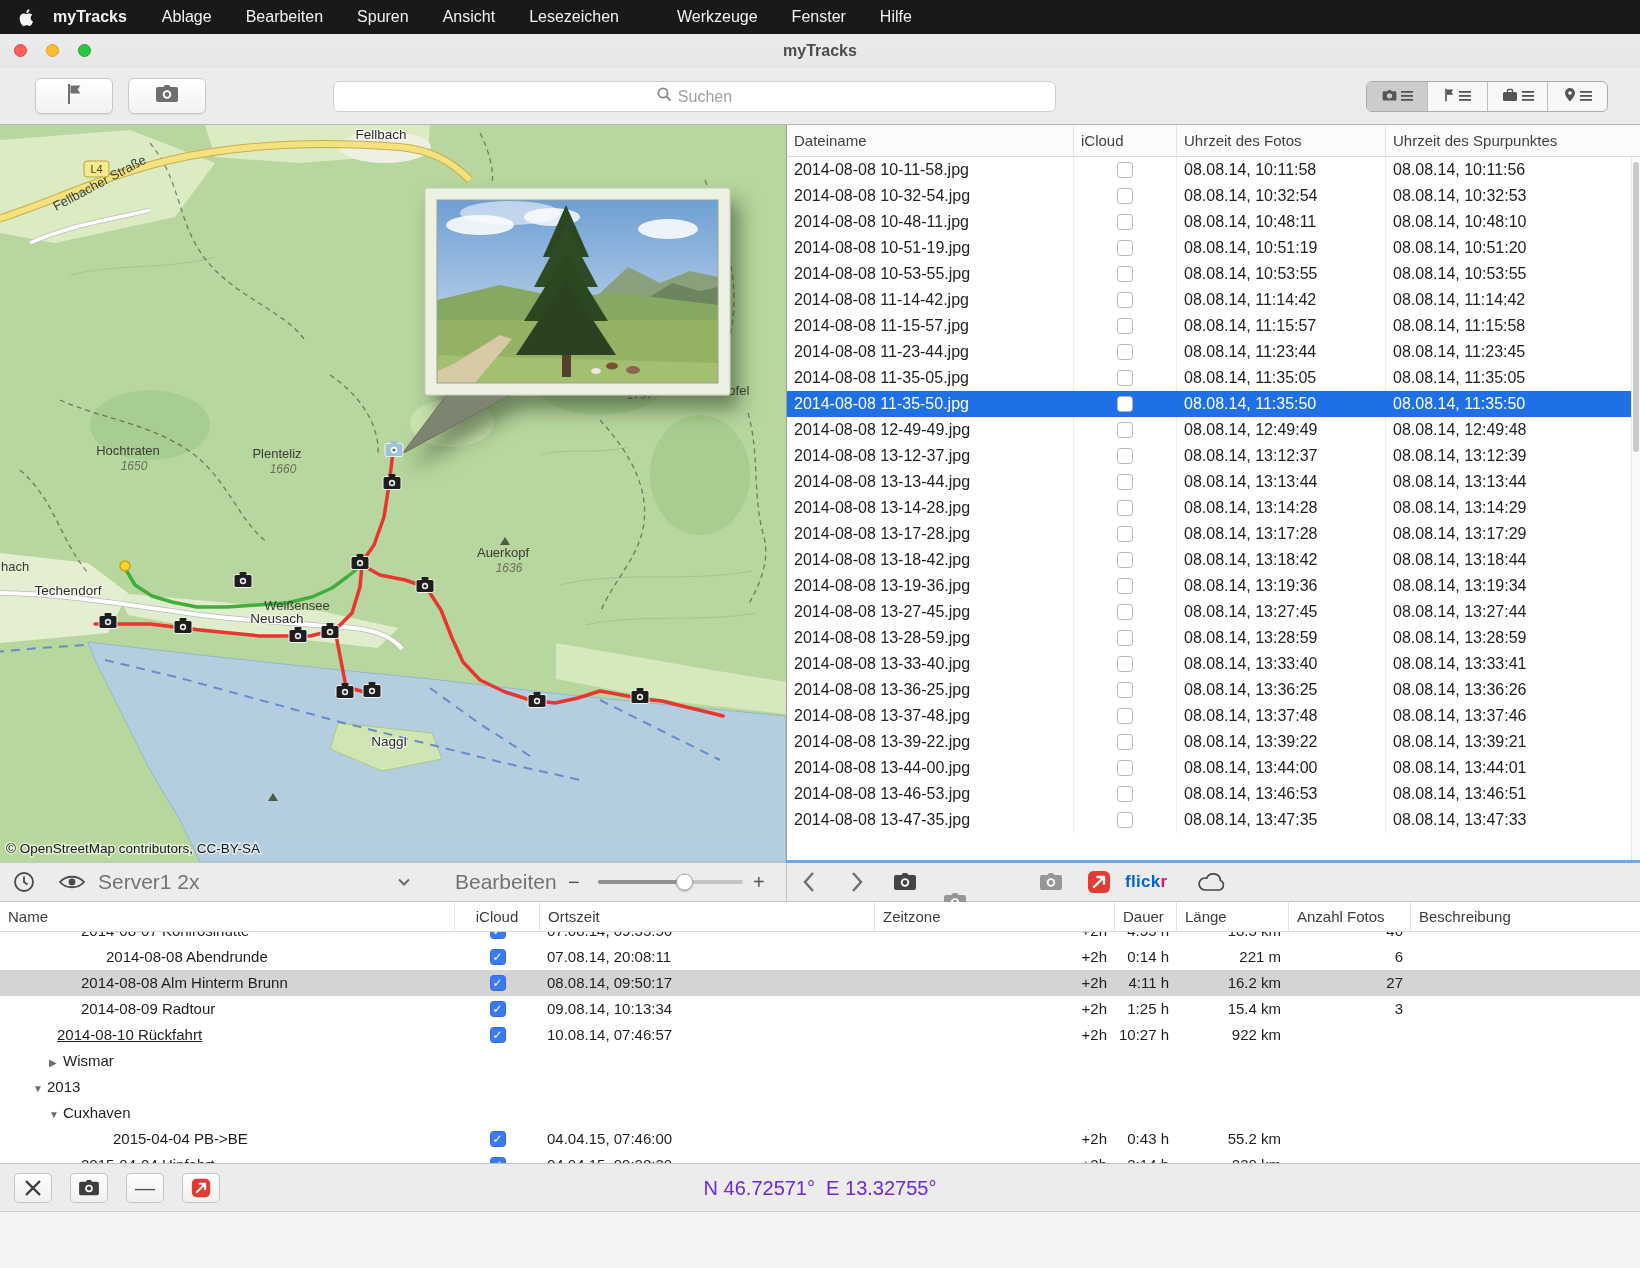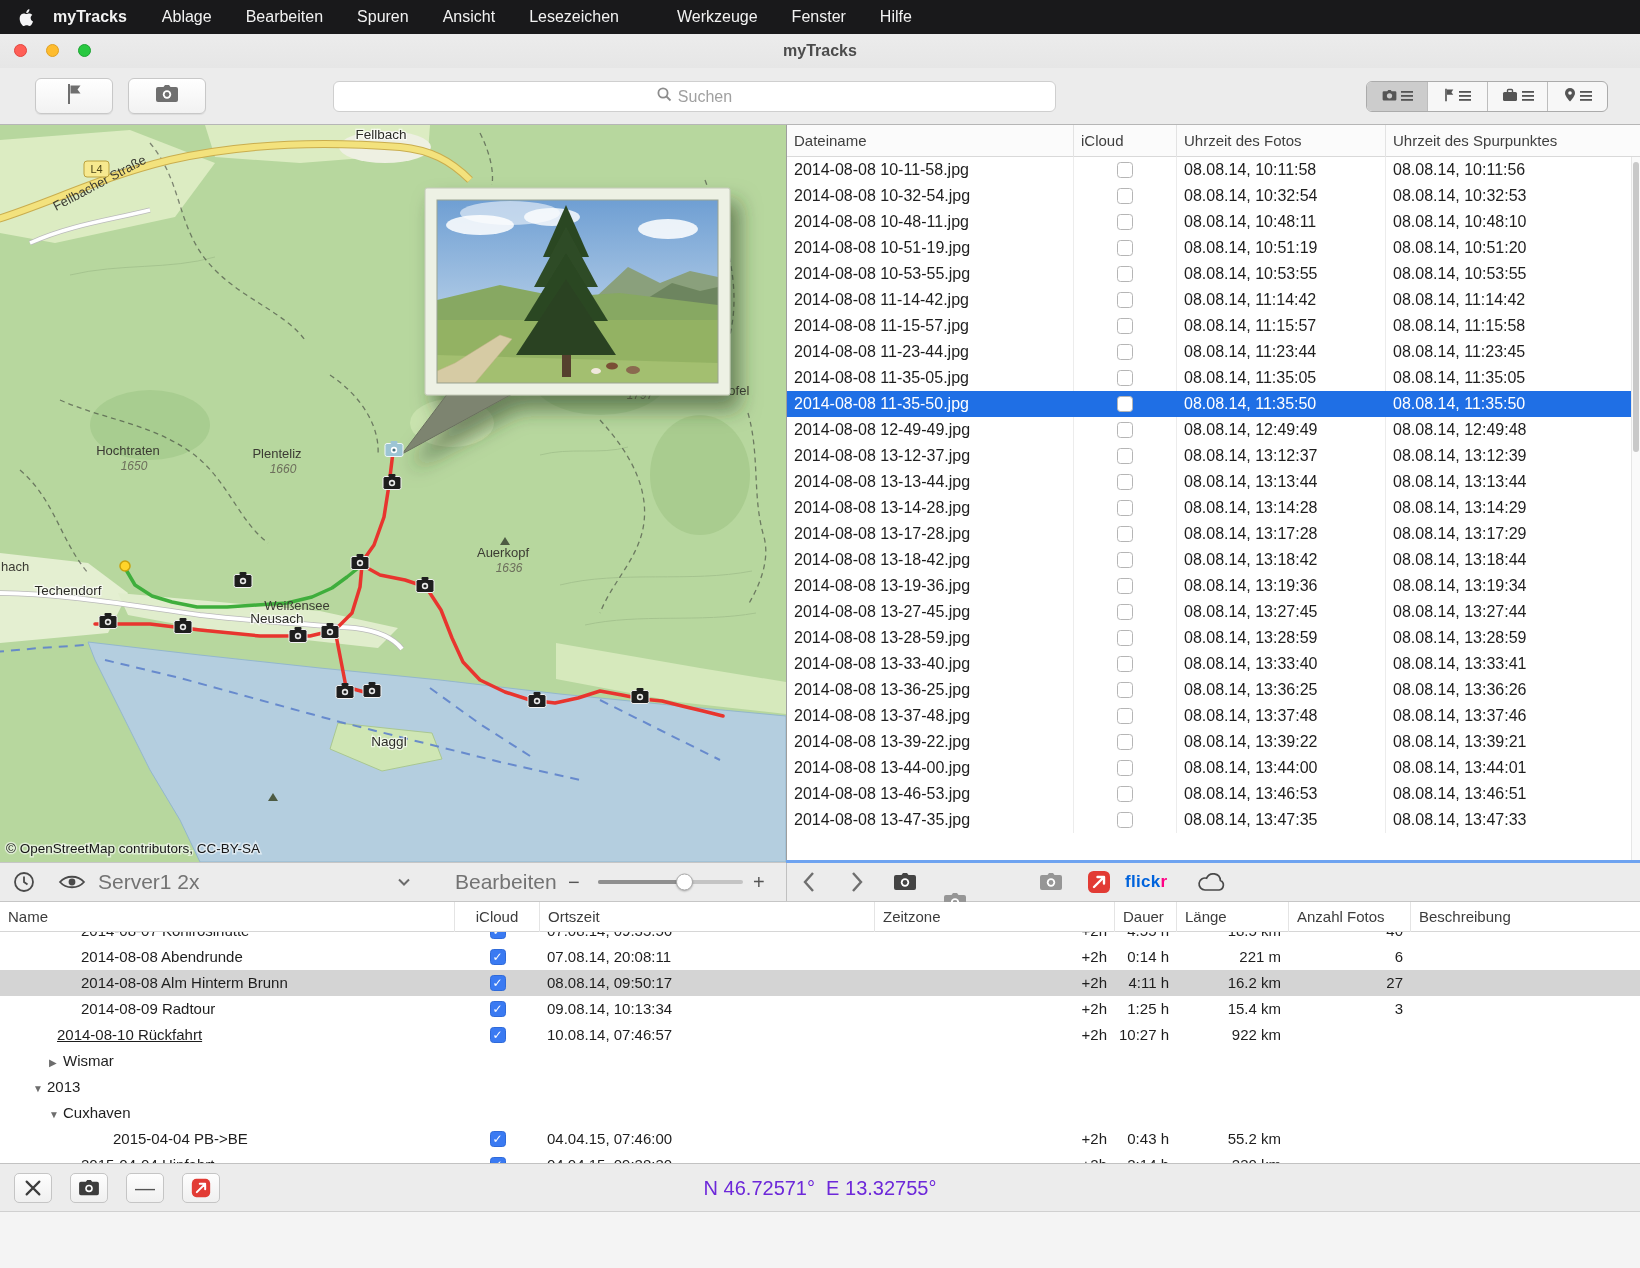--- a/index.html
+++ b/index.html
@@ -699,21 +699,21 @@
           <div class="cbx on">✓</div>
         </div>
         <div class="tc lt">07.08.14, 09:35:56</div>
         <div class="tc rt">+2h</div>
         <div class="tc rt">4:55 h</div>
         <div class="tc rt">18.5 km</div>
         <div class="tc rt">40</div>
         <div class="tc lt"></div>
       </div>
       <div class="trow">
-        <div class="tc" style="padding-left: 81px;"><span>2014-08-08 Abendrunde</span></div>
+        <div class="tc" style="padding-left: 81px; margin-left: 25px;"><span>2014-08-08 Abendrunde</span></div>
         <div class="tc ctr">
           <div class="cbx on">✓</div>
         </div>
         <div class="tc lt">07.08.14, 20:08:11</div>
         <div class="tc rt">+2h</div>
         <div class="tc rt">0:14 h</div>
         <div class="tc rt">221 m</div>
         <div class="tc rt">6</div>
         <div class="tc lt"></div>
       </div>

